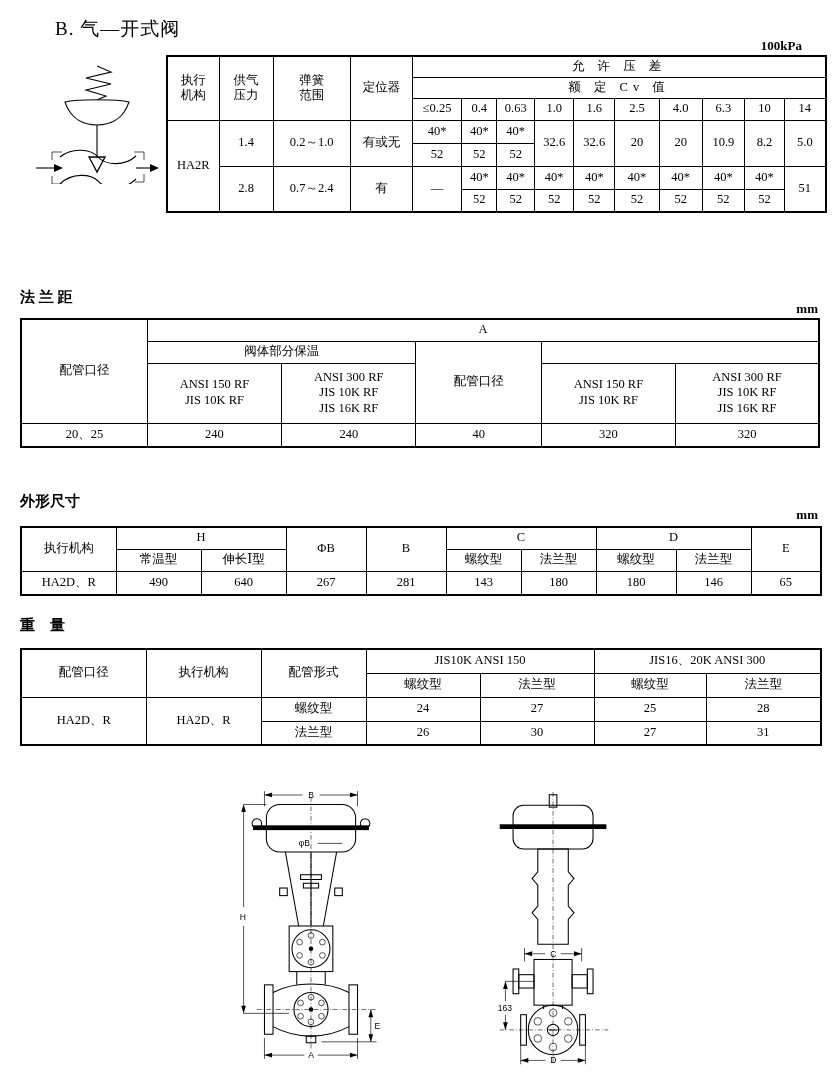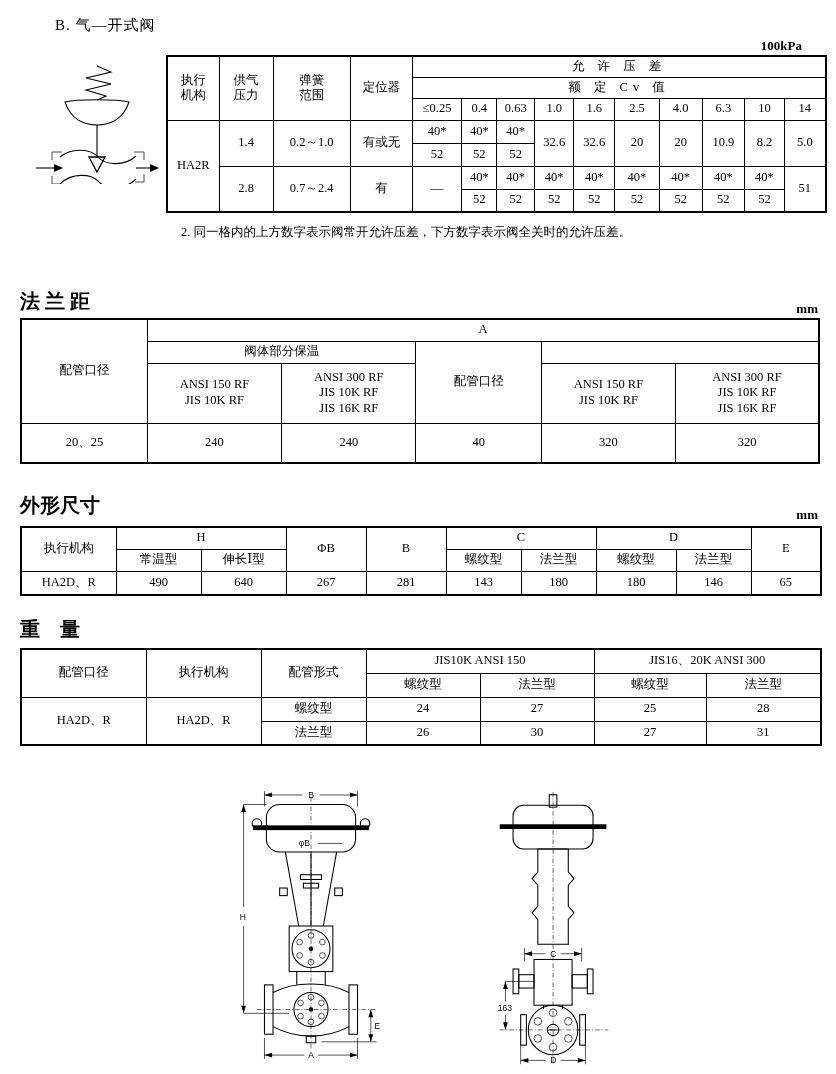--- a/index.html
+++ b/index.html
@@ -2,23 +2,23 @@
 <html><head>
 <meta charset="utf-8">
 <style>
   html,body{margin:0;padding:0;}
   body{
     width:836px;height:1074px;background:#ffffff;color:#000;
     font-family:"Liberation Serif","DejaVu Serif",serif;
     position:relative;overflow:hidden;
   }
   .abs{position:absolute;}
-  .page-title{font-size:15px;letter-spacing:1px;}
+  .page-title{font-size:19px;letter-spacing:1px;}
   .unit{font-weight:bold;font-size:13px;}
-  .sec-title{font-weight:bold;font-size:20px;}
+  .sec-title{font-weight:bold;font-size:15px;}
   table{border-collapse:collapse;table-layout:fixed;background:#fff;}
   td{border:1px solid #000;text-align:center;vertical-align:middle;
      font-size:12.5px;padding:0 2px;line-height:1.25;}
   table.outer{border:2px solid #000;}
   .ml{white-space:pre-line;font-family:Liberation Serif, serif;}
   .sp{letter-spacing:5px;}
   .notes{font-size:12.5px;line-height:29px;}
   .notes .lbl{font-weight:bold;}
   .note2{padding-left:29px;}
   svg{display:block;}
@@ -148,23 +148,20 @@
     <td>52</td>
     <td>52</td>
     <td>52</td>
     <td>52</td>
     <td>52</td>
   </tr>
 </tbody>
   </table>
 
 <div class="abs notes" style="left:152px;top:218px;width:680px;">
-  <div class="note2">
-    <span>2. 同一格内的上方数字表示阀常开允许压差，下方数字表示阀全关时的允许压差。</span>
-  </div>
 </div>
 
 <div class="abs sec-title" style="left:20px;top:288px;">法 兰 距</div>
 <div class="abs unit" style="right:18px;top:301px;">mm</div>
 <table class="abs outer" style="left:20px;top:318px;width:800px;">
   <colgroup>
     <col style="width:126px">
       <col style="width:134px">
       <col style="width:134px">
     <col style="width:125px">
@@ -186,21 +183,21 @@
 JIS 10K  RF</td>
     <td class="ml">ANSI 300 RF
 JIS 10K  RF
 JIS 16K RF</td>
     <td class="ml">ANSI 150 RF
 JIS 10K  RF</td>
     <td class="ml">ANSI 300 RF
 JIS 10K  RF
 JIS 16K RF</td>
   </tr>
-  <tr style="height:40px">
+  <tr style="height:24px">
     <td>20、25</td>
     <td>240</td>
     <td>240</td>
     <td>40</td>
     <td>320</td>
     <td>320</td>
   </tr>
 </tbody>
   </table>
 

